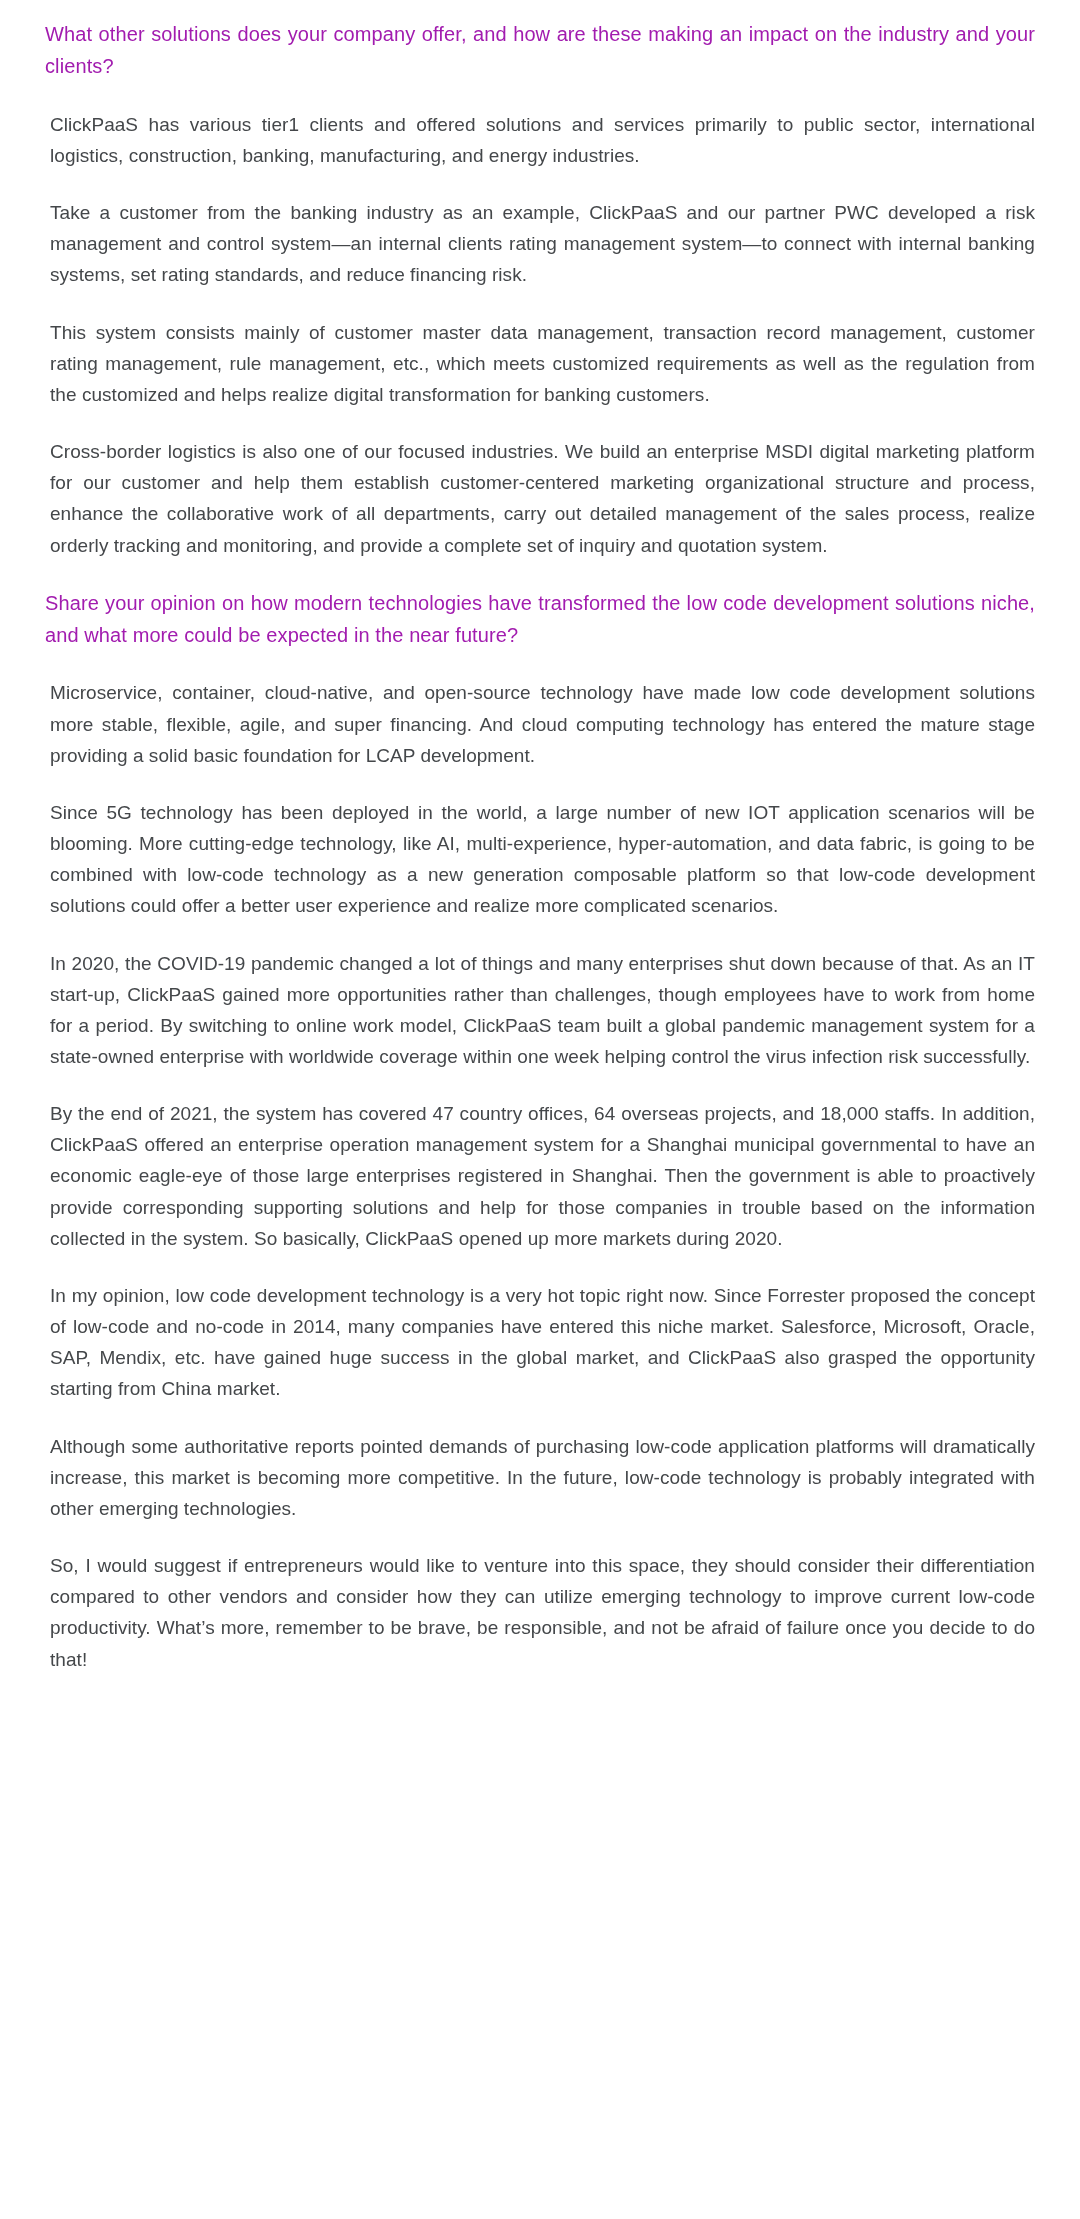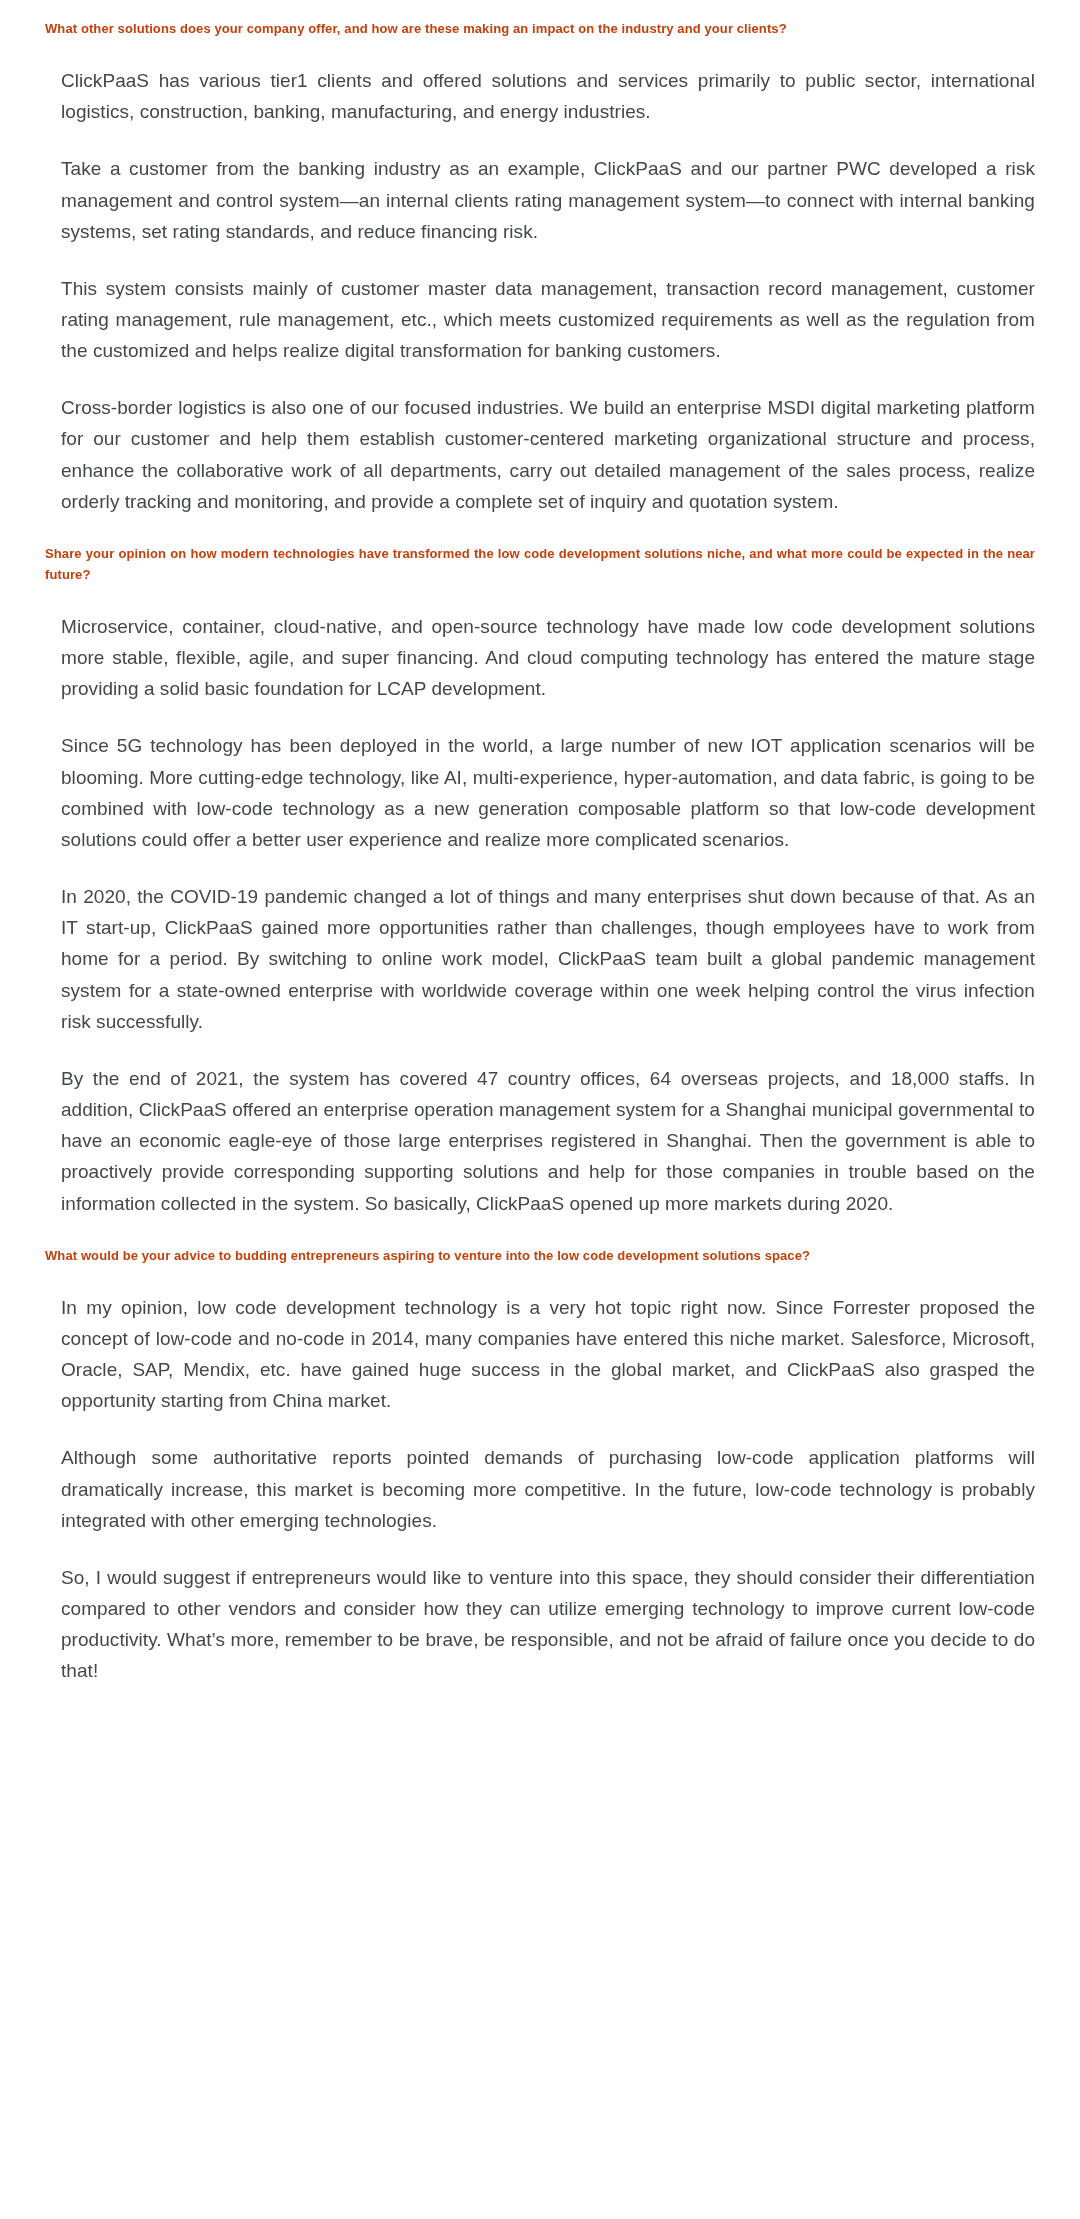--- a/index.html
+++ b/index.html
@@ -12,39 +12,39 @@
     min-height: 2219px;
     font-family: "Liberation Sans", sans-serif;
     color: #3b3b3b;
   }
   .page {
     width: 1080px;
     box-sizing: border-box;
     padding: 18px 45px 10px 45px;
   }
   h2.question {
-    font-size: 13px;
+    font-size: 20px;
     line-height: 1.62;
-    font-weight: bold;
-    color: #c2410c;
+    font-weight: normal;
+    color: #a21caf;
     text-align: justify;
     text-justify: inter-word;
     margin: 26px 0 0 0;
     letter-spacing: 0.1px;
   }
   h2.question:first-child {
     margin-top: 0;
   }
   p.para {
     font-size: 19px;
     line-height: 1.64;
     color: #44474a;
     text-align: justify;
     text-justify: inter-word;
-    margin: 26px 0 0 16px;
+    margin: 26px 0 0 5px;
     letter-spacing: 0.05px;
   }
 </style>
 </head>
 <body>
 
 <div class="page">
 
   <h2 class="question">What other solutions does your company offer, and how are these making an impact on the industry and your clients?</h2>
   <p class="para">ClickPaaS has various tier1 clients and offered solutions and services primarily to public sector, international logistics, construction, banking, manufacturing, and energy industries.</p>
@@ -52,18 +52,17 @@
   <p class="para">This system consists mainly of customer master data management, transaction record management, customer rating management, rule management, etc., which meets customized requirements as well as the regulation from the customized and helps realize digital transformation for banking customers.</p>
   <p class="para">Cross-border logistics is also one of our focused industries. We build an enterprise MSDI digital marketing platform for our customer and help them establish customer-centered marketing organizational structure and process, enhance the collaborative work of all departments, carry out detailed management of the sales process, realize orderly tracking and monitoring, and provide a complete set of inquiry and quotation system.</p>
 
   <h2 class="question">Share your opinion on how modern technologies have transformed the low code development solutions niche, and what more could be expected in the near future?</h2>
   <p class="para">Microservice, container, cloud-native, and open-source technology have made low code development solutions more stable, flexible, agile, and super financing. And cloud computing technology has entered the mature stage providing a solid basic foundation for LCAP development.</p>
   <p class="para">Since 5G technology has been deployed in the world, a large number of new IOT application scenarios will be blooming. More cutting-edge technology, like AI, multi-experience, hyper-automation, and data fabric, is going to be combined with low-code technology as a new generation composable platform so that low-code development solutions could offer a better user experience and realize more complicated scenarios.</p>
 
   <p class="para">In 2020, the COVID-19 pandemic changed a lot of things and many enterprises shut down because of that. As an IT start-up, ClickPaaS gained more opportunities rather than challenges, though employees have to work from home for a period. By switching to online work model, ClickPaaS team built a global pandemic management system for a state-owned enterprise with worldwide coverage within one week helping control the virus infection risk successfully.</p>
   <p class="para">By the end of 2021, the system has covered 47 country offices, 64 overseas projects, and 18,000 staffs. In addition, ClickPaaS offered an enterprise operation management system for a Shanghai municipal governmental to have an economic eagle-eye of those large enterprises registered in Shanghai. Then the government is able to proactively provide corresponding supporting solutions and help for those companies in trouble based on the information collected in the system. So basically, ClickPaaS opened up more markets during 2020.</p>
 
-  <h2 class="question">What would be your advice to budding entrepreneurs aspiring to venture into the low code development solutions space?</h2>
   <p class="para">In my opinion, low code development technology is a very hot topic right now. Since Forrester proposed the concept of low-code and no-code in 2014, many companies have entered this niche market. Salesforce, Microsoft, Oracle, SAP, Mendix, etc. have gained huge success in the global market, and ClickPaaS also grasped the opportunity starting from China market.</p>
   <p class="para">Although some authoritative reports pointed demands of purchasing low-code application platforms will dramatically increase, this market is becoming more competitive. In the future, low-code technology is probably integrated with other emerging technologies.</p>
   <p class="para">So, I would suggest if entrepreneurs would like to venture into this space, they should consider their differentiation compared to other vendors and consider how they can utilize emerging technology to improve current low-code productivity. What’s more, remember to be brave, be responsible, and not be afraid of failure once you decide to do that!</p>
 
 </div>
 
 </body></html>

